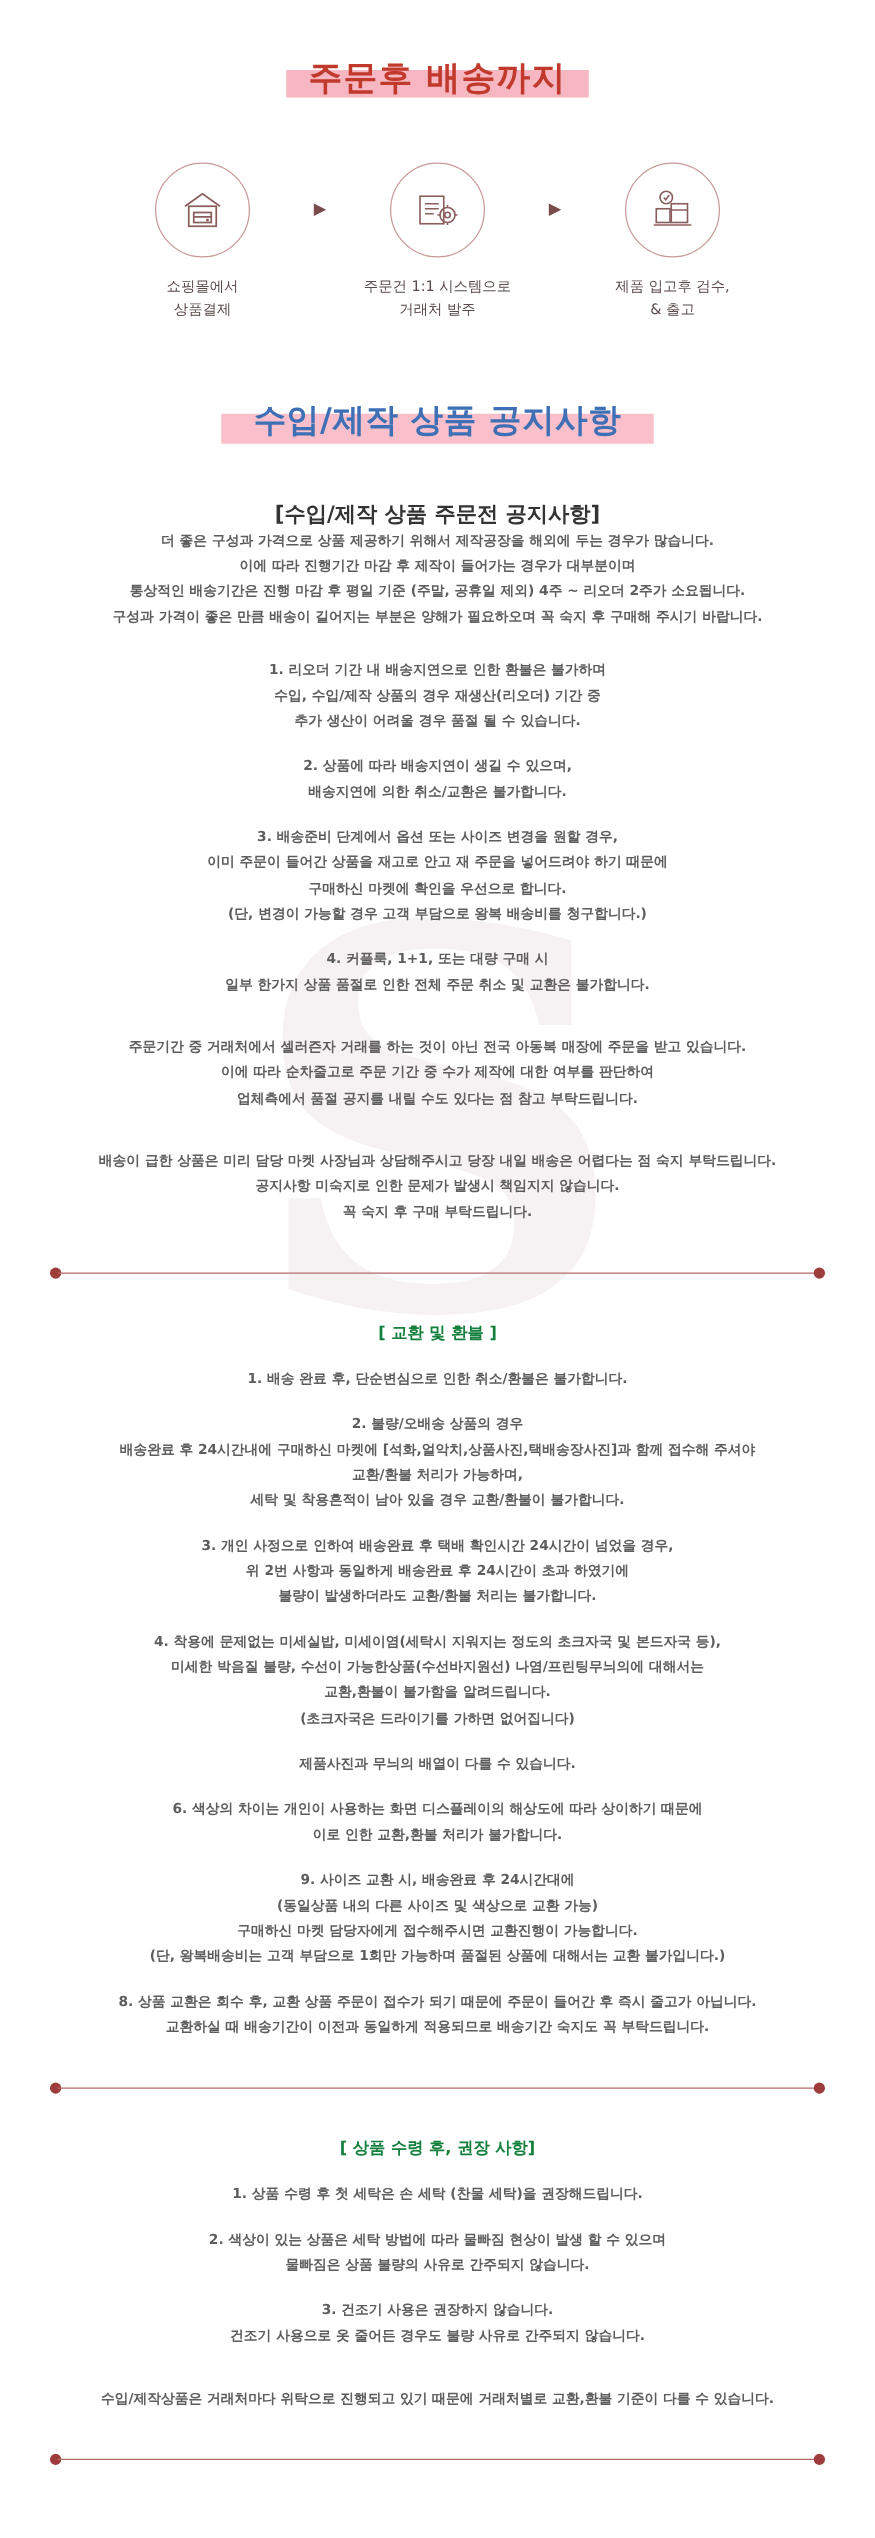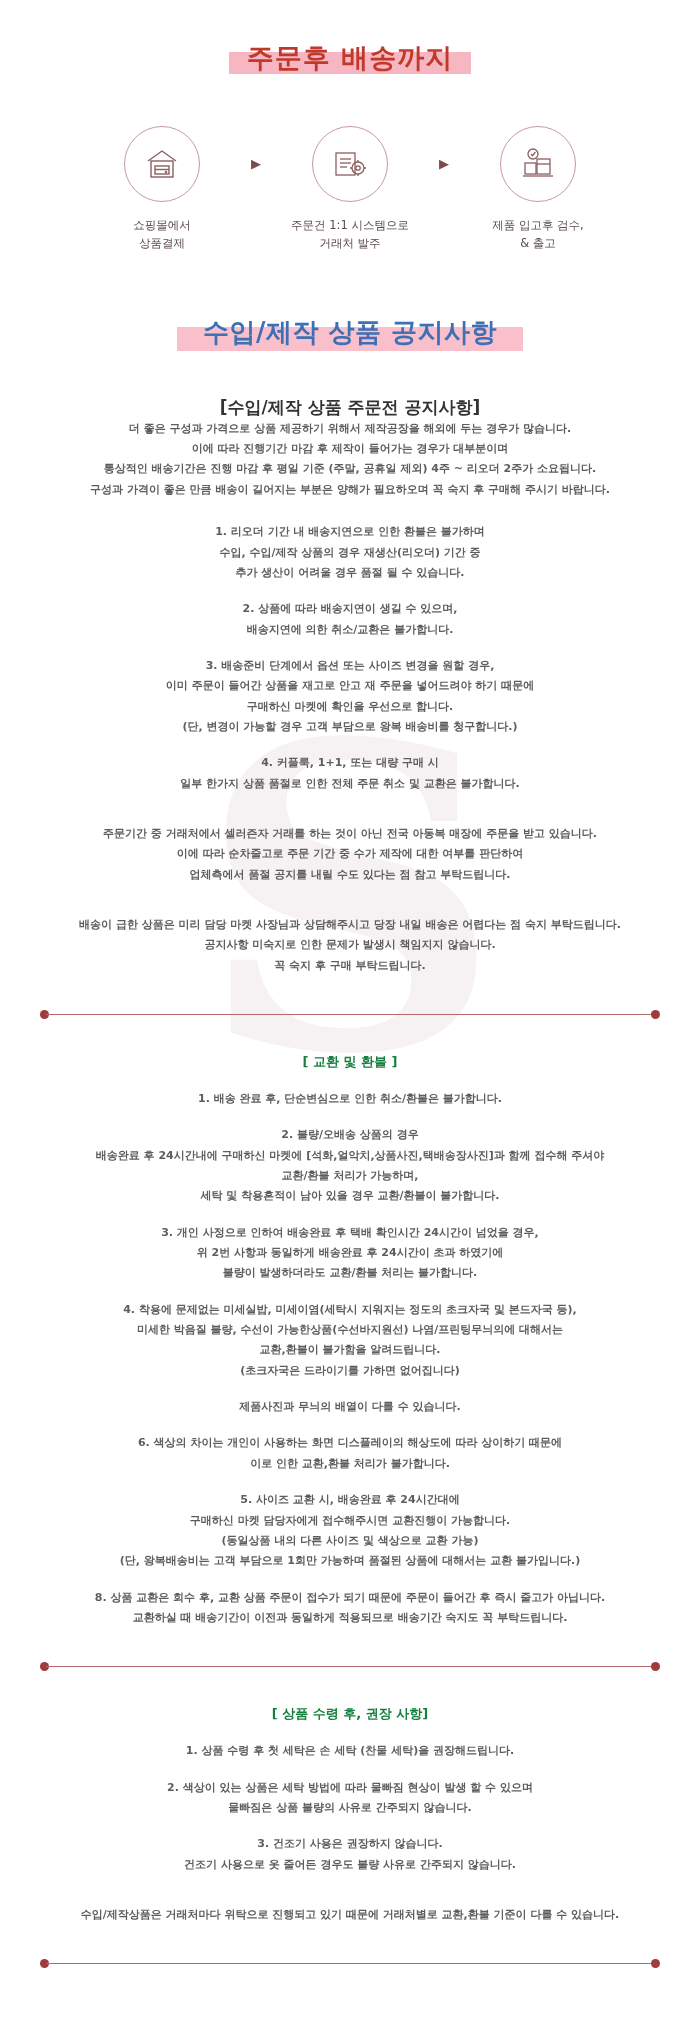--- a/index.html
+++ b/index.html
@@ -29,21 +29,21 @@
     font-weight: bold;
     line-height: 1;
     z-index: 0;
     user-select: none;
   }
   .content { position: relative; z-index: 2; }
 
   
   .top-banner-wrap {
     text-align: center;
-    margin-top: 34px;
+    padding-top: 38px;
   }
   .top-banner {
     display: inline-block;
     position: relative;
     padding: 6px 18px 8px 18px;
   }
   .top-banner .hl {
     position: absolute;
     left: 0; right: 0;
     top: 18px;
@@ -322,23 +322,23 @@
       </div>
       <div class="sp-16"></div>
 
       <div>
         <p class="l red">6. 색상의 차이는 개인이 사용하는 화면 디스플레이의 해상도에 따라 상이하기 때문에</p>
         <p class="l">이로 인한 교환,환불 처리가 불가합니다.</p>
       </div>
       <div class="sp-16"></div>
 
       <div>
-        <p class="l red">5. 사이즈 교환 시, 배송완료 후 24시간대에</p>
+        <p class="l red">9. 사이즈 교환 시, 배송완료 후 24시간대에</p>
+        <p class="l">(동일상품 내의 다른 사이즈 및 색상으로 교환 가능)</p>
         <p class="l red">구매하신 마켓 담당자에게 접수해주시면 교환진행이 가능합니다.</p>
-        <p class="l">(동일상품 내의 다른 사이즈 및 색상으로 교환 가능)</p>
         <p class="l">(단, 왕복배송비는 고객 부담으로 1회만 가능하며 품절된 상품에 대해서는 교환 불가입니다.)</p>
       </div>
       <div class="sp-16"></div>
 
       <div>
         <p class="l">8. 상품 교환은 회수 후, 교환 상품 주문이 접수가 되기 때문에 주문이 들어간 후 즉시 줄고가 아닙니다.</p>
         <p class="l red">교환하실 때 배송기간이 이전과 동일하게 적용되므로 배송기간 숙지도 꼭 부탁드립니다.</p>
       </div>
     </div>
 

